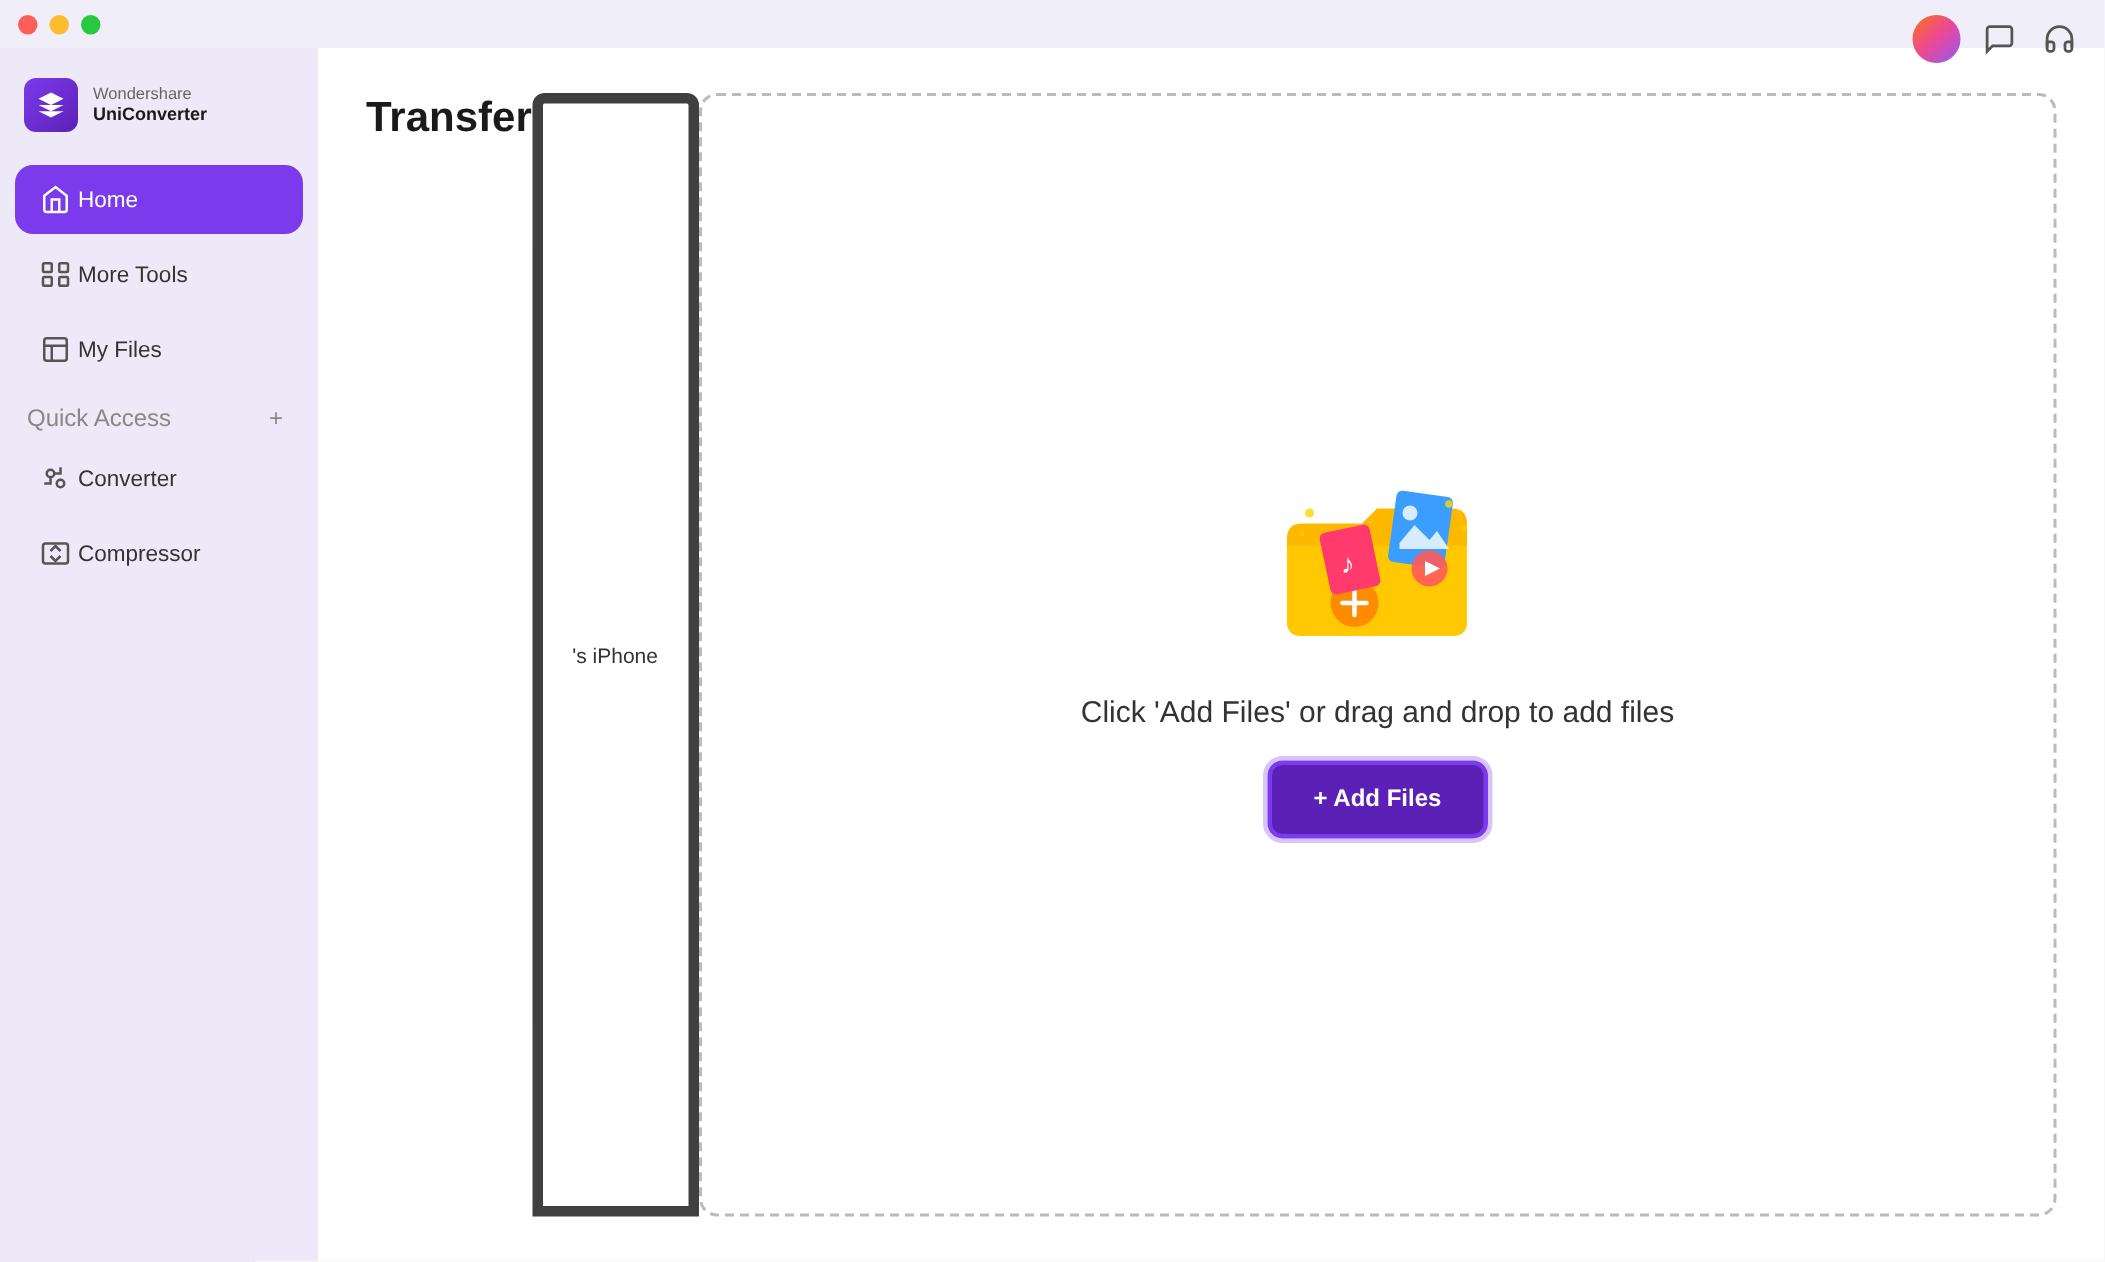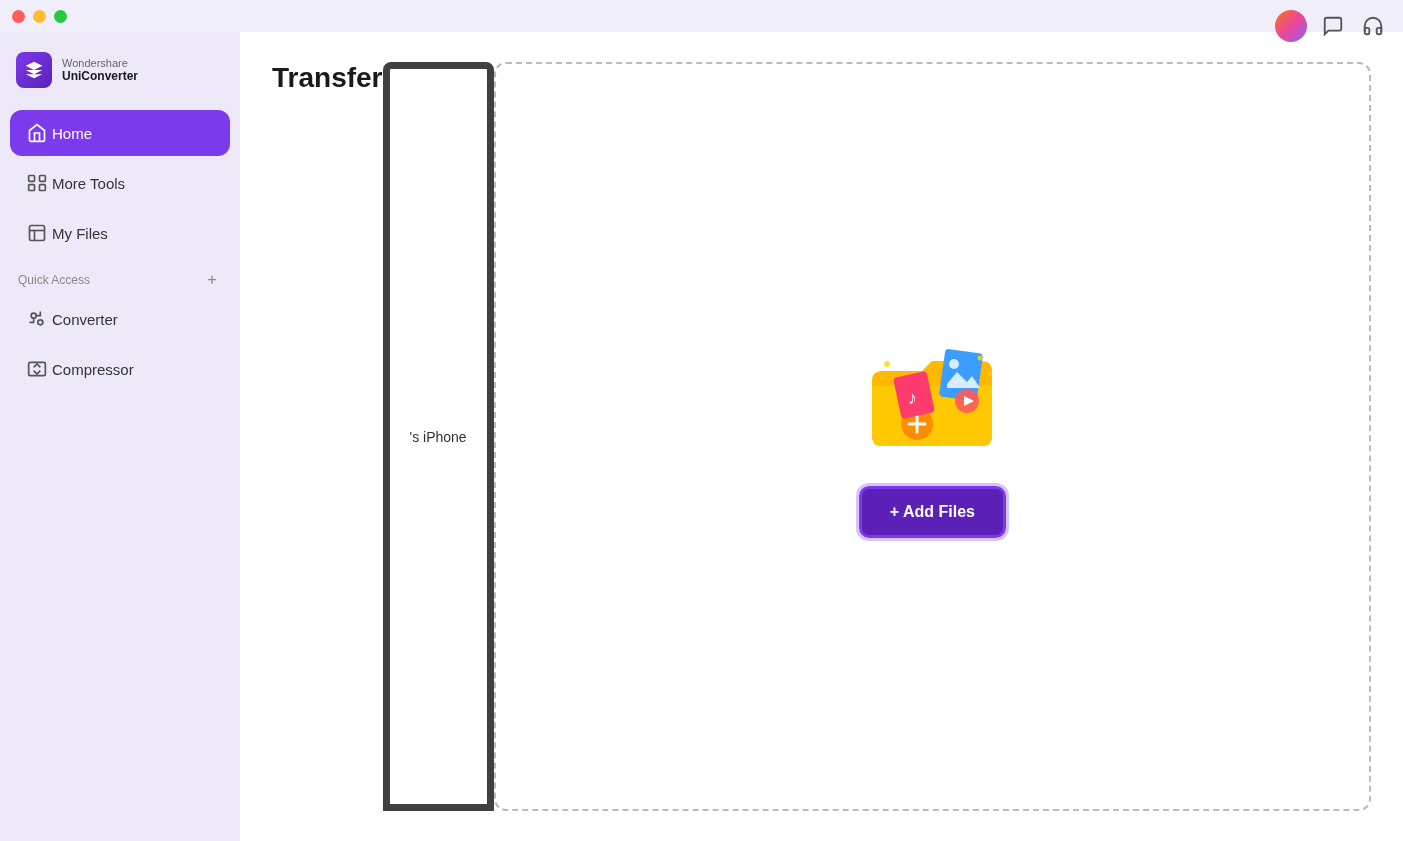--- a/index.html
+++ b/index.html
@@ -35,21 +35,21 @@
 
     
     .app-layout {
       display: flex;
       flex: 1;
       overflow: hidden;
     }
 
     
     .sidebar {
-      width: 240px;
+      width: 212px;
       background: #ede9f8;
       display: flex;
       flex-direction: column;
       padding: 12px 0;
       flex-shrink: 0;
     }
 
     .sidebar-logo {
       display: flex;
       align-items: center;
@@ -106,21 +106,21 @@
       flex-shrink: 0;
     }
 
     .section-header {
       display: flex;
       align-items: center;
       justify-content: space-between;
       padding: 12px 18px 4px 18px;
     }
     .section-label {
-      font-size: 12px;
+      font-size: 16px;
       color: #888;
       font-weight: 500;
     }
     .section-add {
       width: 20px;
       height: 20px;
       display: flex;
       align-items: center;
       justify-content: center;
       cursor: pointer;
@@ -359,17 +359,18 @@
           <circle cx="105" cy="65" r="12" fill="#FF5A5A" opacity="0.9"></circle>
           <polygon points="102,60 102,70 112,65" fill="white"></polygon>
 
           <circle cx="25" cy="28" r="3" fill="#FFD700" opacity="0.8"></circle>
           <circle cx="118" cy="22" r="2.5" fill="#FFD700" opacity="0.8"></circle>
           <circle cx="128" cy="38" r="2" fill="#FFD700" opacity="0.6"></circle>
           <circle cx="20" cy="42" r="1.5" fill="#FFD700" opacity="0.6"></circle>
         </svg>
       </div>
 
+      <p class="drop-text">Click 'Add Files' or drag and drop to add files</p>
 
       <button class="add-files-btn">+ Add Files</button>
     </div>
   </div>
 </div>
 
 </body></html>

